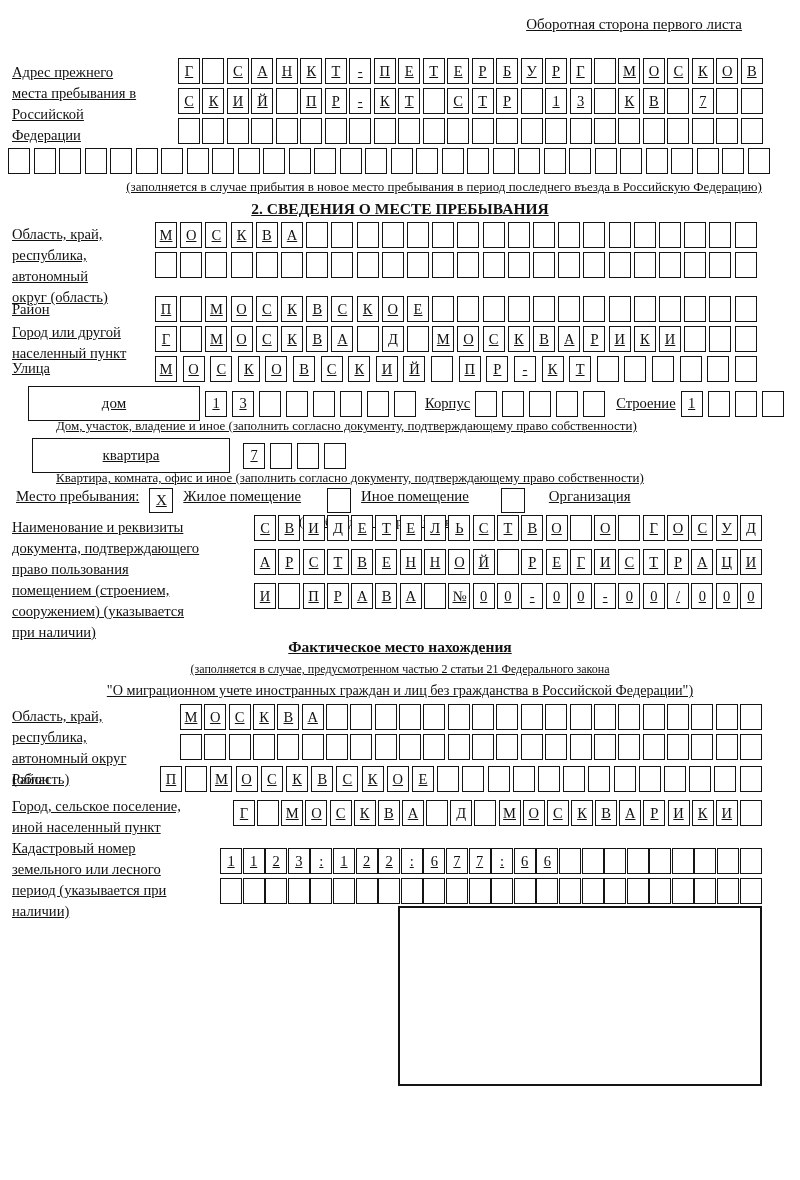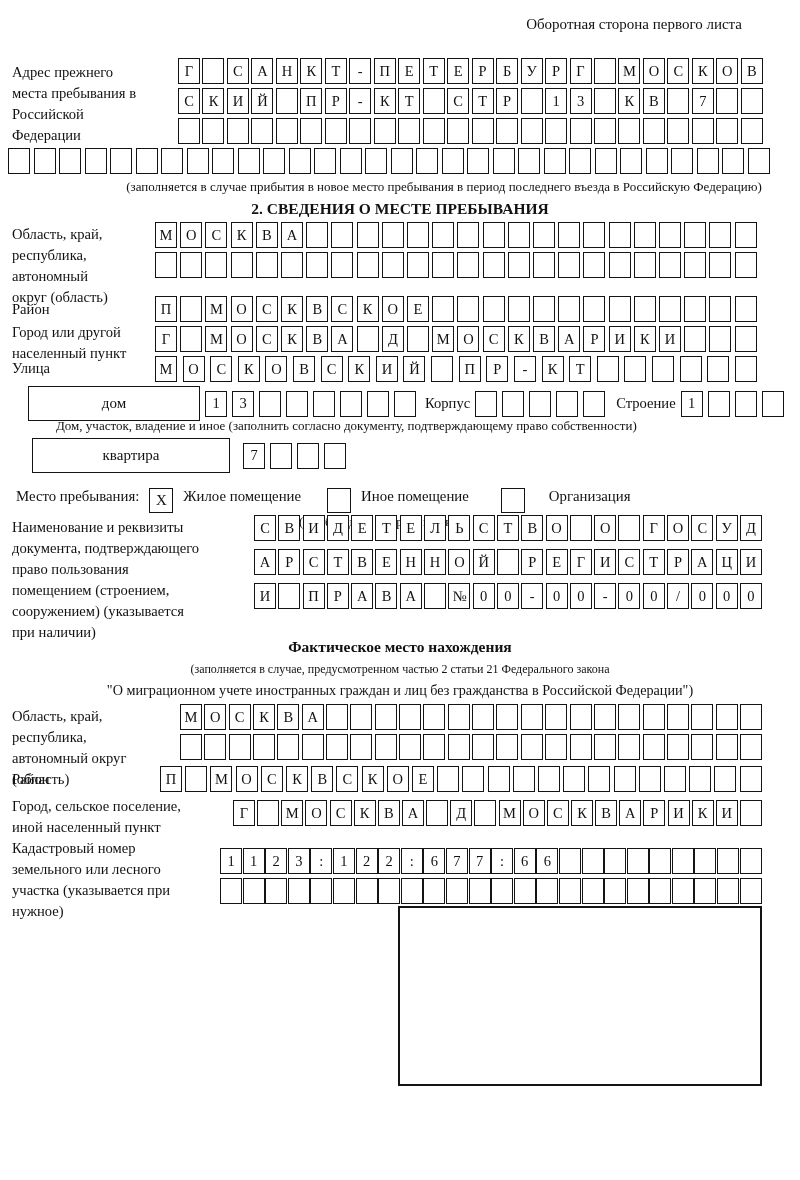--- a/index.html
+++ b/index.html
@@ -1,18 +1,18 @@
 <!DOCTYPE html>
 <html><head>
 <meta charset="utf-8">
 <style>
   html,body{margin:0;padding:0;background:#fff;}
   #page{position:relative;width:800px;height:1180px;background:#ffffff;color:#111;
         font-family:"Liberation Serif","DejaVu Serif",serif;overflow:hidden;}
-  .abs{position:absolute;}
+  .abs{position:absolute;text-decoration:underline;}
   .lbl{font-size:14.6px;line-height:21px;}
   .cap{font-size:13px;padding-left:44px;}
   .title{font-weight:bold;font-size:15.5px;text-align:center;width:100%;}
   .center{text-align:center;width:100%;}
   .row{display:flex;justify-content:space-between;}
   .rowg{display:flex;gap:5px;align-items:center;}
   .box{box-sizing:border-box;flex:0 0 22px;width:22px;height:26px;border:1.6px solid #141414;
        display:flex;align-items:center;justify-content:center;font-size:14.5px;background:#fff;}
   .widebox{box-sizing:border-box;border:1.6px solid #141414;height:35px;display:flex;
        align-items:center;justify-content:center;font-size:15px;background:#fff;}
@@ -312,20 +312,21 @@
 
   <div class="abs rowg" style="top:438px;left:32px;">
     <div class="widebox" style="width:198px;">квартира</div>
     <div class="rowg" style="margin-left:8px;">
         <span class="box">7</span>
         <span class="box"></span>
         <span class="box"></span>
         <span class="box"></span>
       </div>
   </div>
+  <div class="abs cap" style="top:470px;left:12px;">Квартира, комната, офис и иное (заполнить согласно документу, подтверждающему право собственности)</div>
 
   <div class="abs mestorow" style="top:488px;left:16px;">
     <span>Место пребывания:</span>
     <span class="chk">X</span>
     <span>Жилое помещение</span>
     <span class="chk" style="margin-left:16px;"></span>
     <span>Иное помещение</span>
     <span class="chk" style="margin-left:22px;"></span>
     <span style="margin-left:14px;">Организация</span>
   </div>
@@ -507,21 +508,21 @@
       <span class="box">К</span>
       <span class="box">В</span>
       <span class="box">А</span>
       <span class="box">Р</span>
       <span class="box">И</span>
       <span class="box">К</span>
       <span class="box">И</span>
       <span class="box"></span>
     </div>
 
-  <div class="abs lbl" style="top:838px;left:12px;width:158px;">Кадастровый номер земельного или лесного участка (указывается при нужное)</div>
+  <div class="abs lbl" style="top:838px;left:12px;width:158px;">Кадастровый номер земельного или лесного период (указывается при наличии)</div>
   <div class="abs row" style="top:848px;left:220px;width:542px;">
       <span class="box">1</span>
       <span class="box">1</span>
       <span class="box">2</span>
       <span class="box">3</span>
       <span class="box">:</span>
       <span class="box">1</span>
       <span class="box">2</span>
       <span class="box">2</span>
       <span class="box">:</span>

